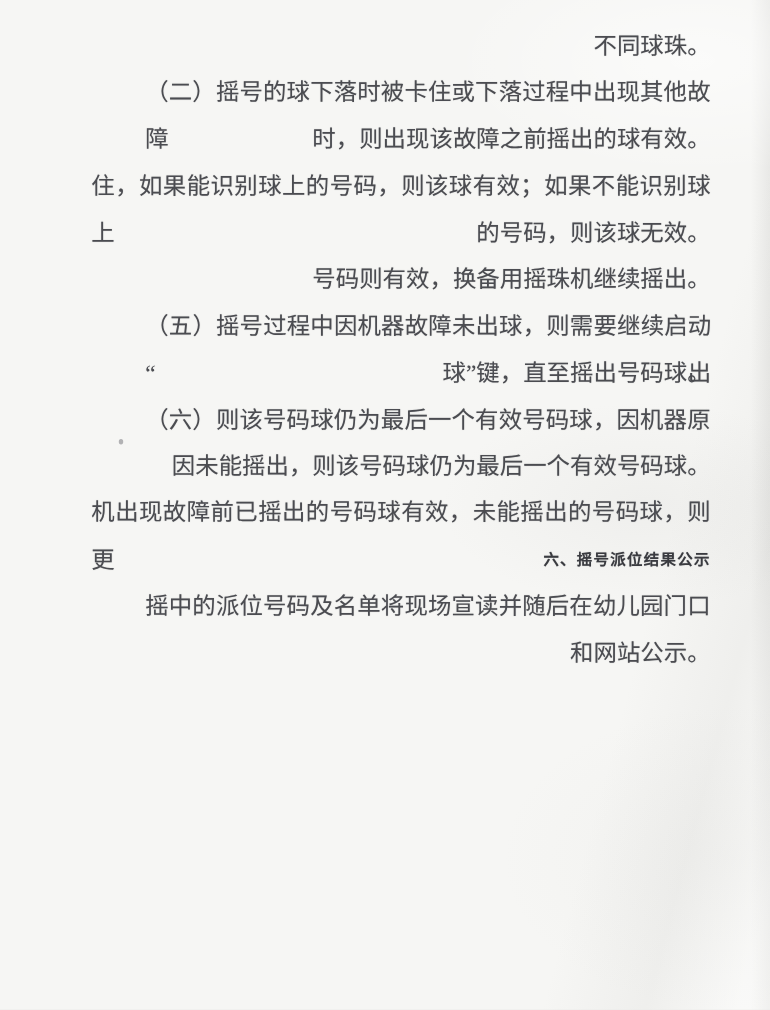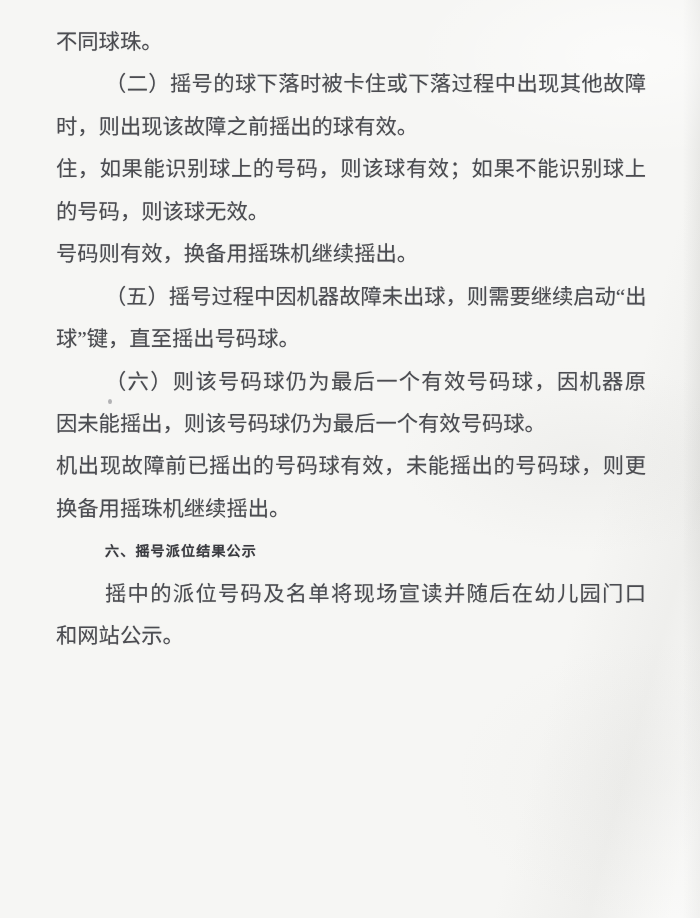--- a/index.html
+++ b/index.html
@@ -27,25 +27,27 @@
     left: 56px;
     top: 21px;
     width: 590px;
     color: #4b4c51;
     font-size: 21.3px;
     text-shadow: 0 0 1px rgba(75,76,81,0.35);
   }
   .line {
     height: 42.45px;
     line-height: 42.45px;
+    text-align: right;
   }
   .j {
     text-align: justify;
     text-align-last: justify;
     text-justify: inter-character;
+    margin-left: 27px;
   }
   .ind {
     padding-left: 49px;
   }
   .tight {
     letter-spacing: -0.6px;
   }
   .heading {
     font-family: "Liberation Sans", "DejaVu Sans", sans-serif;
     font-weight: 700;
@@ -73,19 +75,18 @@
     <div class="line j ind">（二）摇号的球下落时被卡住或下落过程中出现其他故障</div>
     <div class="line">时，则出现该故障之前摇出的球有效。</div>
     <div class="line j">住，如果能识别球上的号码，则该球有效；如果不能识别球上</div>
     <div class="line">的号码，则该球无效。</div>
     <div class="line">号码则有效，换备用摇珠机继续摇出。</div>
     <div class="line j ind tight">（五）摇号过程中因机器故障未出球，则需要继续启动“出</div>
     <div class="line">球”键，直至摇出号码球。</div>
     <div class="line j ind">（六）则该号码球仍为最后一个有效号码球，因机器原</div>
     <div class="line">因未能摇出，则该号码球仍为最后一个有效号码球。</div>
     <div class="line j">机出现故障前已摇出的号码球有效，未能摇出的号码球，则更</div>
-    <div class="line">换备用摇珠机继续摇出。</div>
     <div class="line ind heading">六、摇号派位结果公示</div>
     <div class="line j ind">摇中的派位号码及名单将现场宣读并随后在幼儿园门口</div>
     <div class="line">和网站公示。</div>
   </div>
   <div class="speck"></div>
 </div>
 
 </body></html>

